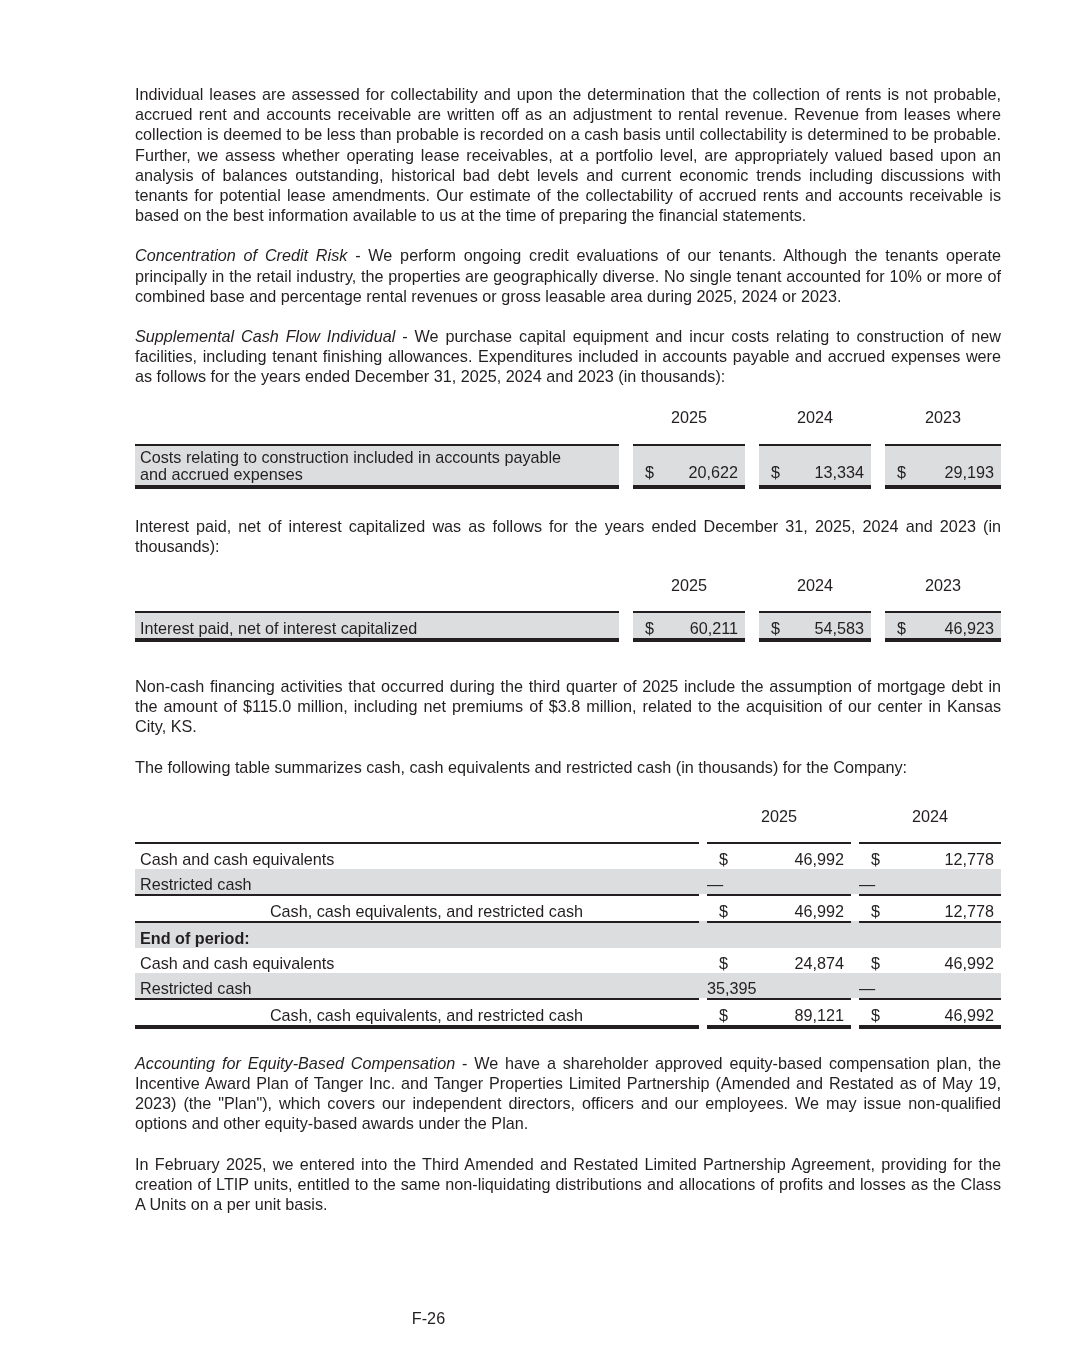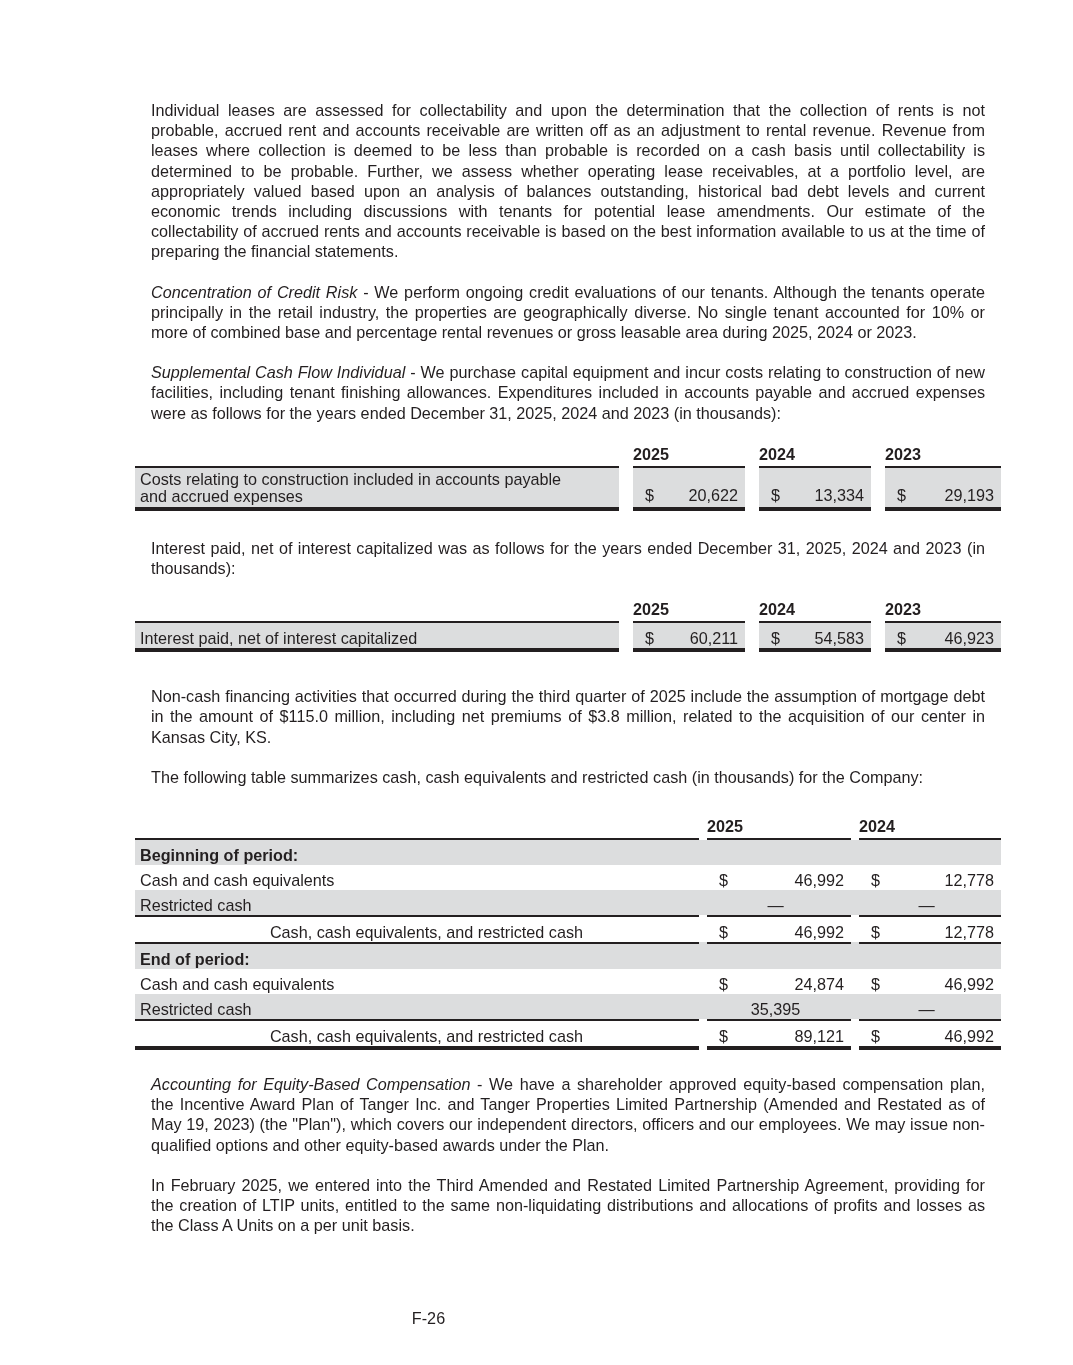--- a/index.html
+++ b/index.html
@@ -2,33 +2,33 @@
 <html><head>
 <meta charset="utf-8">
 <style>
   html, body { margin: 0; padding: 0; background: #ffffff; }
   body {
     width: 1073px; height: 1365px; position: relative; overflow: hidden;
     font-family: "Liberation Sans", sans-serif; color: #231f20;
     font-size: 16.2px; line-height: 20.2px;
   }
   .page { position: absolute; left: 135px; top: 84px; width: 866px; }
-  p { margin: 16px; text-align: justify; }
+  p { margin: 0; text-align: justify; }
   p.gap { margin-top: 20px; }
   em { }
   .tbl { width: 866px; border-collapse: separate; border-spacing: 0; margin-top: 14px; }
   .tbl td { padding: 0; font-size: 16.2px; height: 25px; vertical-align: bottom; }
-  .hdr td { text-align: left; padding-bottom: 2px; font-weight: bold; }
+  .hdr td { text-align: center; padding-bottom: 16px; }
   .hdr td.yr { border-bottom: 2px solid #231f20; }
   .hdr td.lbl { border-bottom: 2px solid #231f20; }
   .hdr td.sp { border-bottom: none; }
   .shade td { background: #dcddde; }
   .shade td.sp { background: transparent; }
   .dol { text-align: left; padding-left: 12px !important; }
-  .num { text-align: center; padding-right: 7px !important; }
+  .num { text-align: left; padding-right: 7px !important; }
   .bottom td.c { border-bottom: 4px solid #231f20; }
   .bottom td.sp { border-bottom: none; }
   .sub td.c { border-top: 2px solid #231f20; }
   .sub td.sp { border-top: none; }
   .lbltxt { padding-left: 5px !important; }
   .indent { padding-left: 19px !important; text-align: center; }
   .bold { font-weight: bold; }
   .footer { position: absolute; left: 0; width: 857px; top: 1308px; text-align: center; font-size: 16.2px; }
 </style>
 </head>
@@ -152,27 +152,20 @@
     </colgroup>
     <tbody>
         <tr class="hdr">
       <td class="lbl"></td>
           <td class="sp"></td>
       <td class="yr">2025</td>
           <td class="sp"></td>
       <td class="yr">2024</td>
     </tr>
 
-    <tr class="shade">
-      <td class="c lbltxt bold">Beginning of period:</td>
-      <td class="c"></td>
-          <td class="c"></td>
-          <td class="c"></td>
-          <td class="c"></td>
-    </tr>
     <tr>
       <td class="c lbltxt">Cash and cash equivalents</td>
       <td class="sp"></td>
       <td class="c">
             <div style="display:flex;justify-content:space-between;">
               <span class="dol">$</span>
               <span class="num">46,992</span>
             </div>
           </td>
       <td class="sp"></td>

